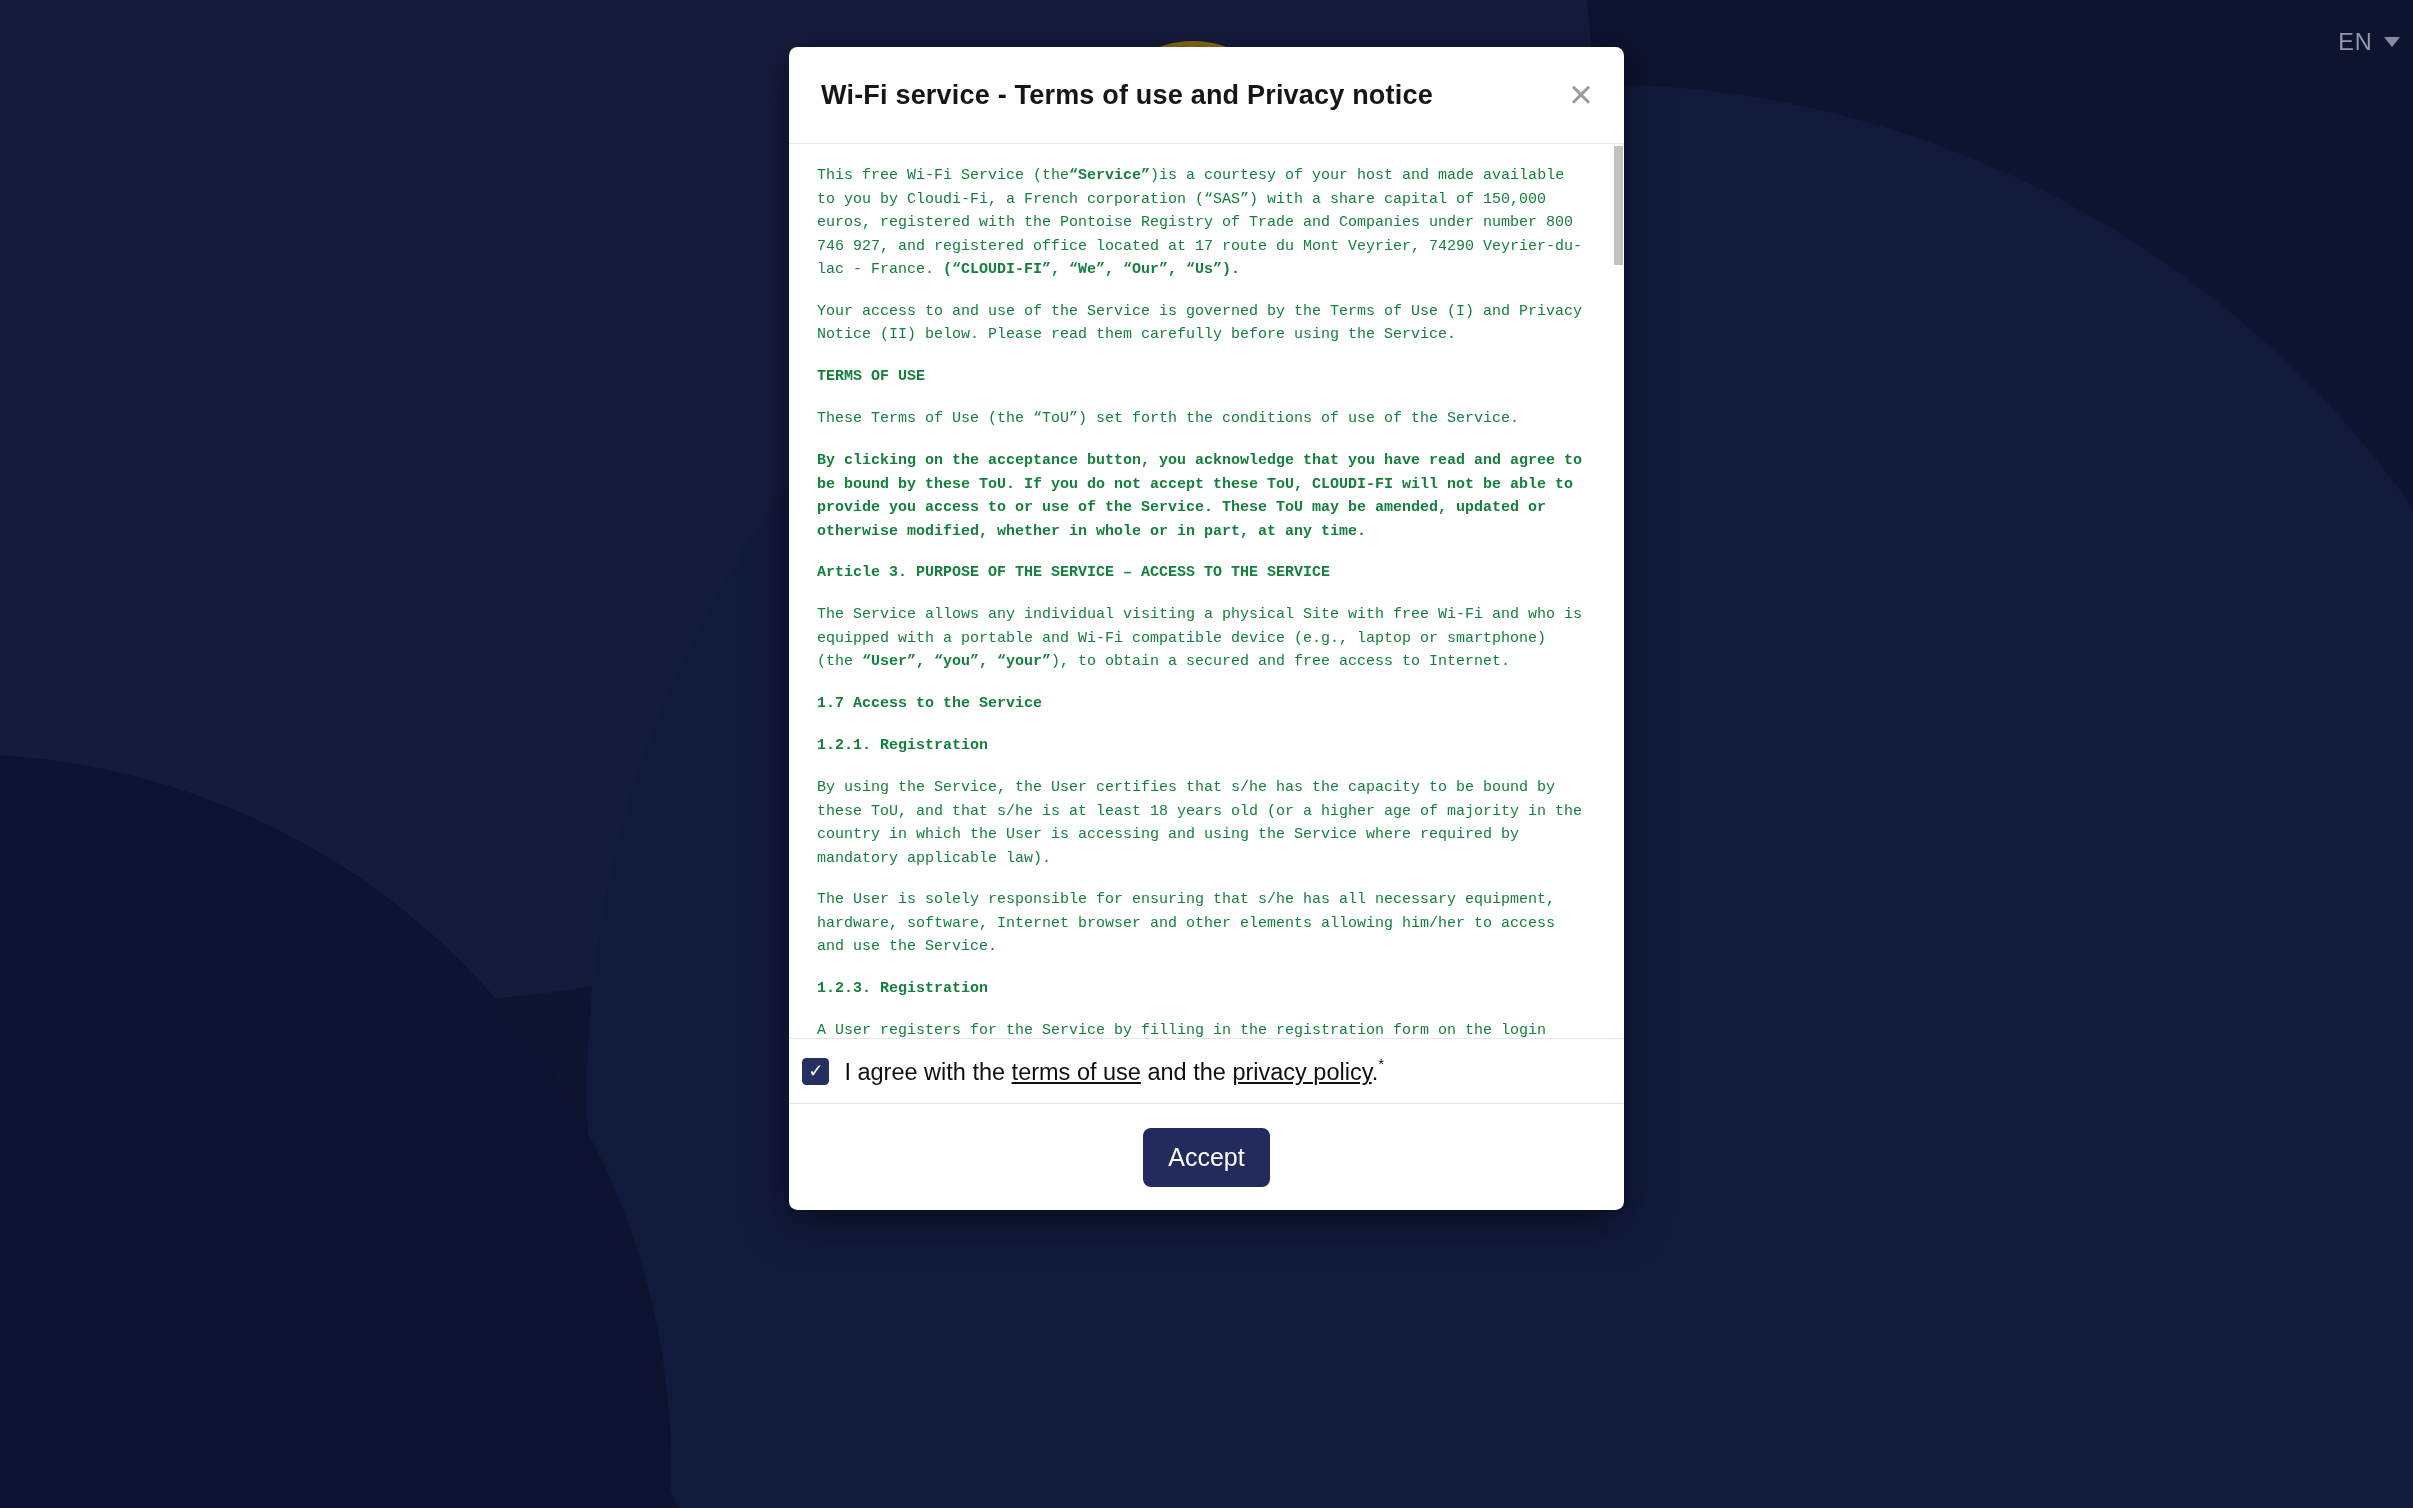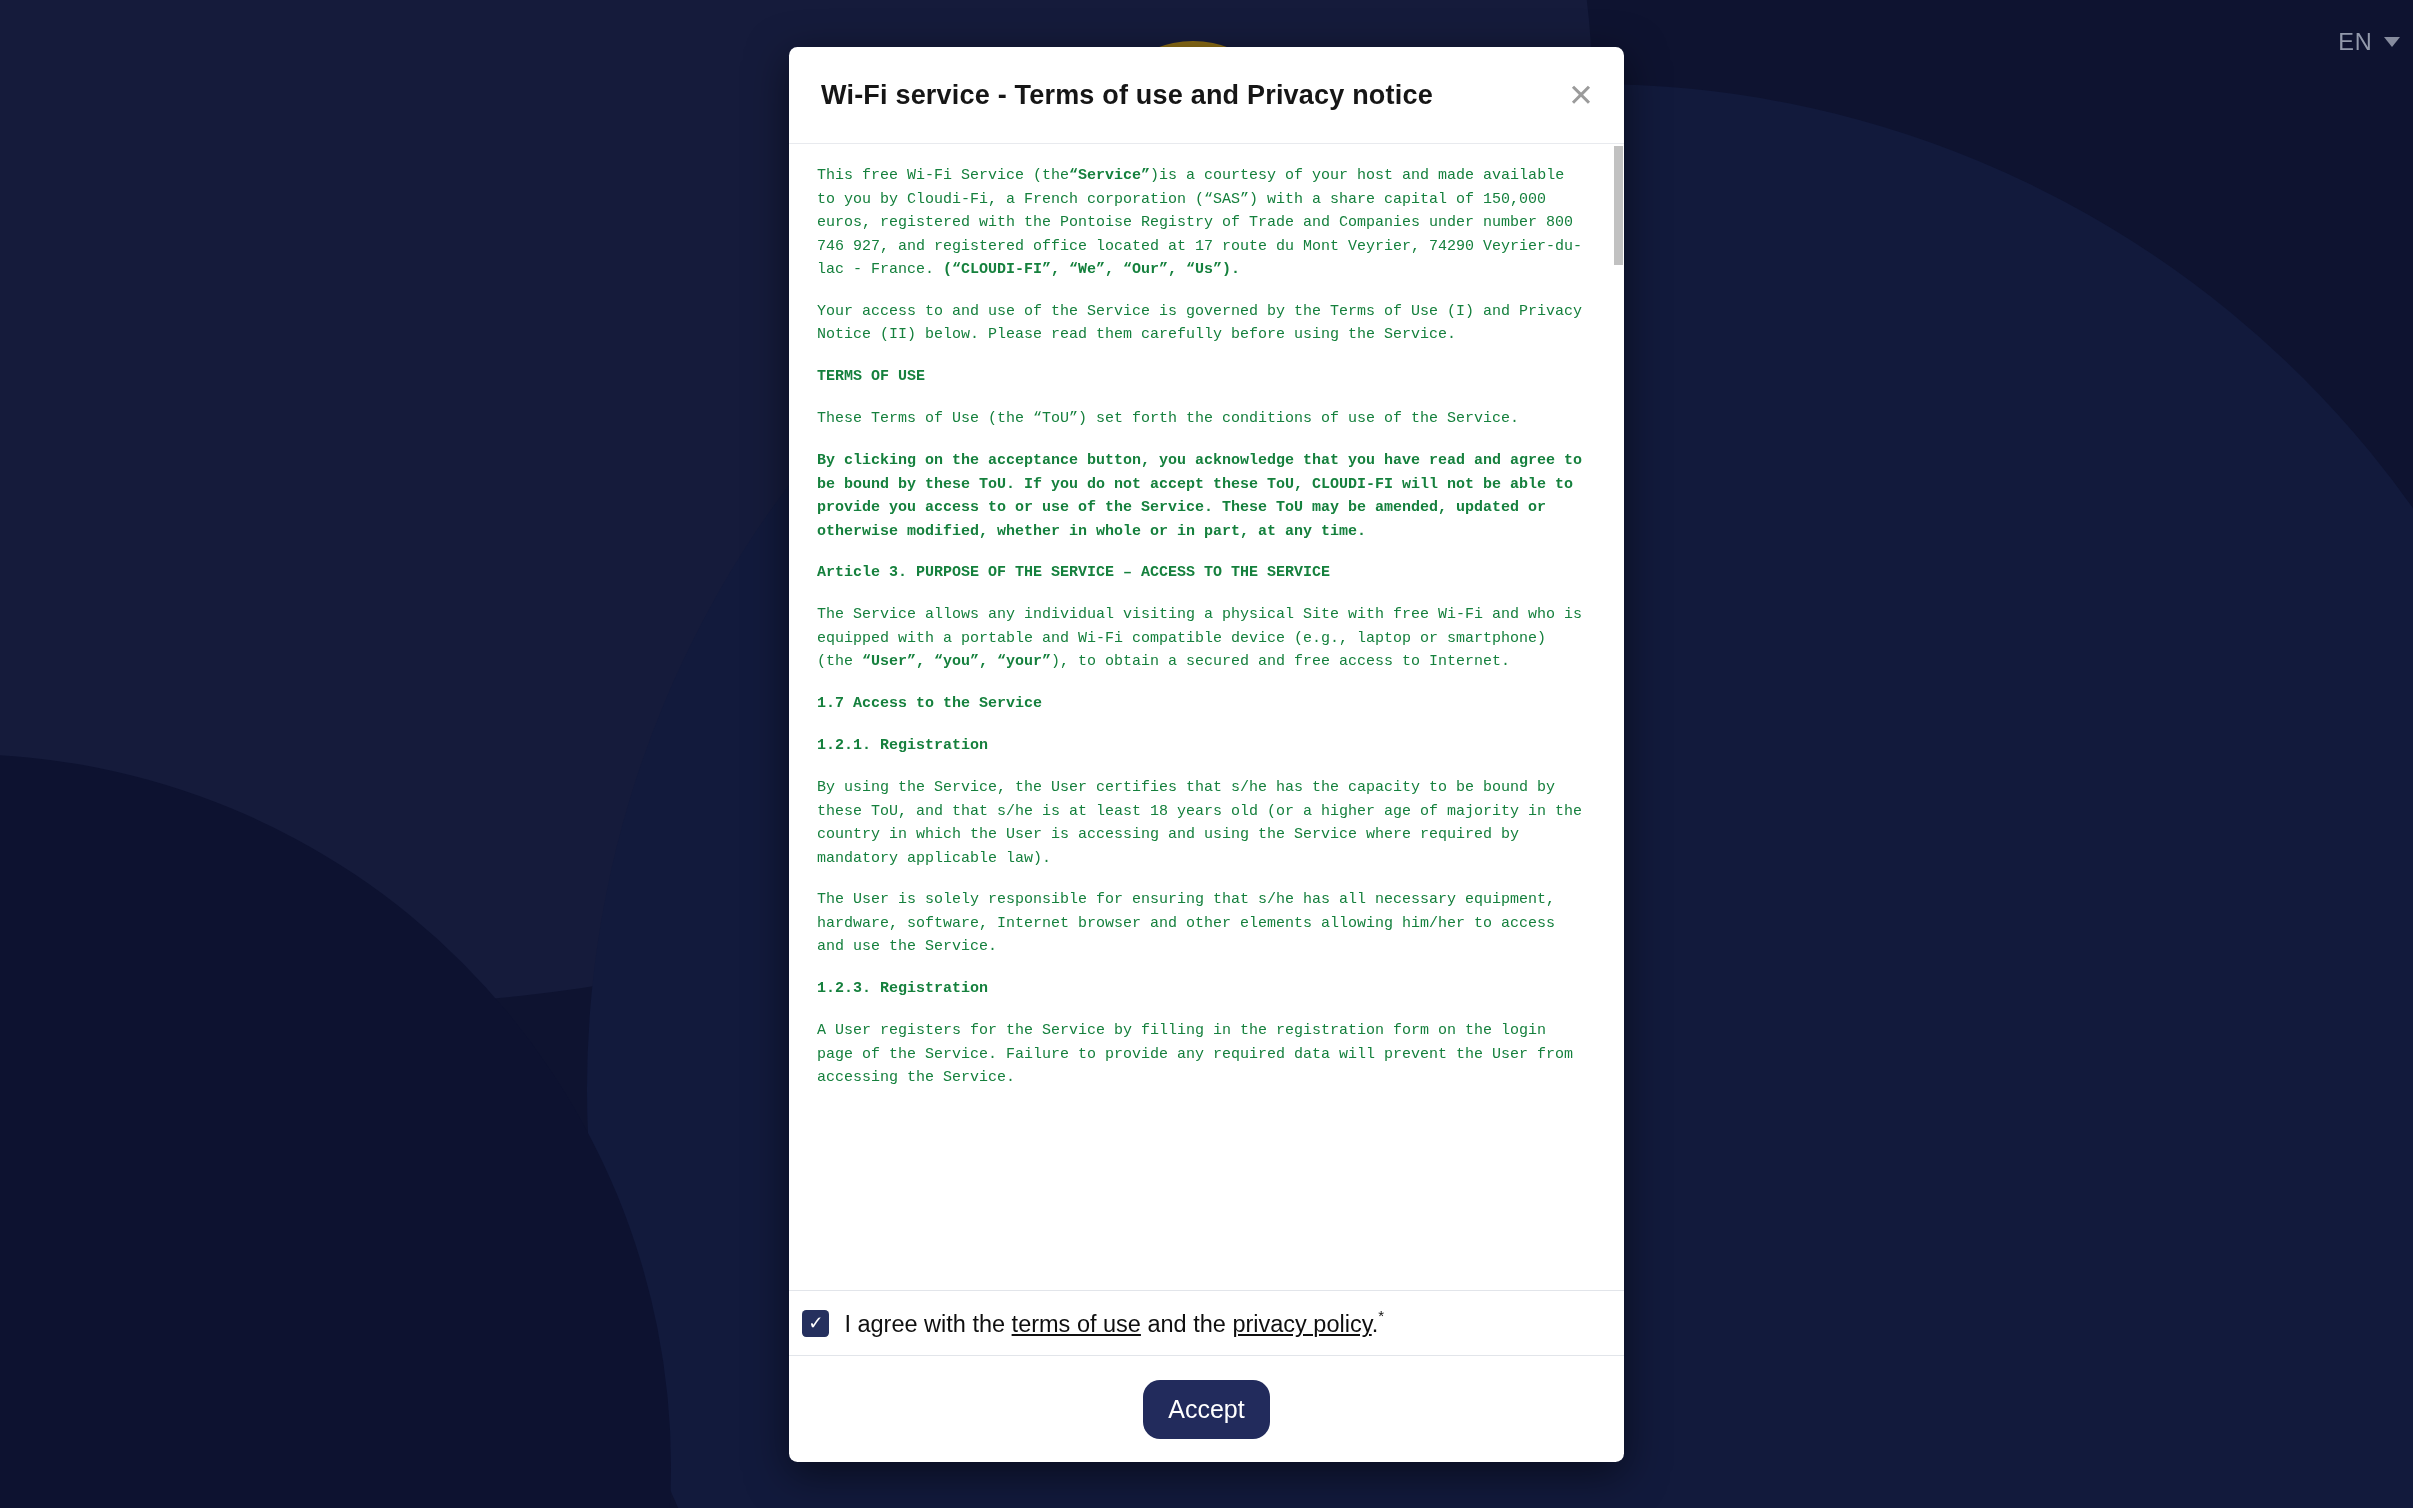--- a/index.html
+++ b/index.html
@@ -23,21 +23,21 @@
   .caret{width:0;height:0;border-left:8.4px solid transparent;border-right:8.4px solid transparent;border-top:10px solid #868c9e;}
 
   
   .logo-circle{
     position:absolute;left:1091px;top:41px;width:204px;height:204px;border-radius:50%;
     background:#8a6c15;z-index:1;
   }
 
   
   .modal{
-    position:absolute;left:789px;top:47px;width:835px;height:1415px;z-index:2;
+    position:absolute;left:789px;top:47px;width:835px;height:1163px;z-index:2;
     background:#ffffff;border-radius:8.4px;
     box-shadow:0 11.7px 42px rgba(0,0,0,0.5);
     display:flex;flex-direction:column;
   }
   .modal-header{
     height:97px;flex:0 0 97px;display:flex;align-items:center;justify-content:space-between;
     padding:0 25px 0 32px;border-bottom:0.8px solid #e8eaee;box-sizing:border-box;
   }
   .modal-title{margin:0;font-size:27px;font-weight:700;color:#161616;letter-spacing:0.2px;}
   .close-btn{
@@ -68,21 +68,21 @@
     color:#ffffff;font-size:18.4px;font-weight:700;
   }
   .agree-label{font-size:23.5px;color:#0f0f0f;}
   .agree-label a{color:inherit;text-decoration:underline;cursor:pointer;text-underline-offset:3.4px;}
   .agree-label sup{font-size:15px;position:relative;top:-1.7px;}
 
   .modal-footer{
     flex:0 0 106px;height:106px;display:flex;align-items:center;justify-content:center;
   }
   .accept-btn{
-    min-width:127px;height:59px;padding:0 25px;border:none;border-radius:17px;cursor:pointer;
+    min-width:127px;height:59px;padding:0 25px;border:none;border-radius:8px;cursor:pointer;
     background:#222b5c;color:#ffffff;font-size:25px;font-family:inherit;
   }
 </style>
 </head>
 <body>
 
 <div class="bg-blob one"></div>
 <div class="bg-blob two"></div>
 <div class="bg-blob three"></div>
 

